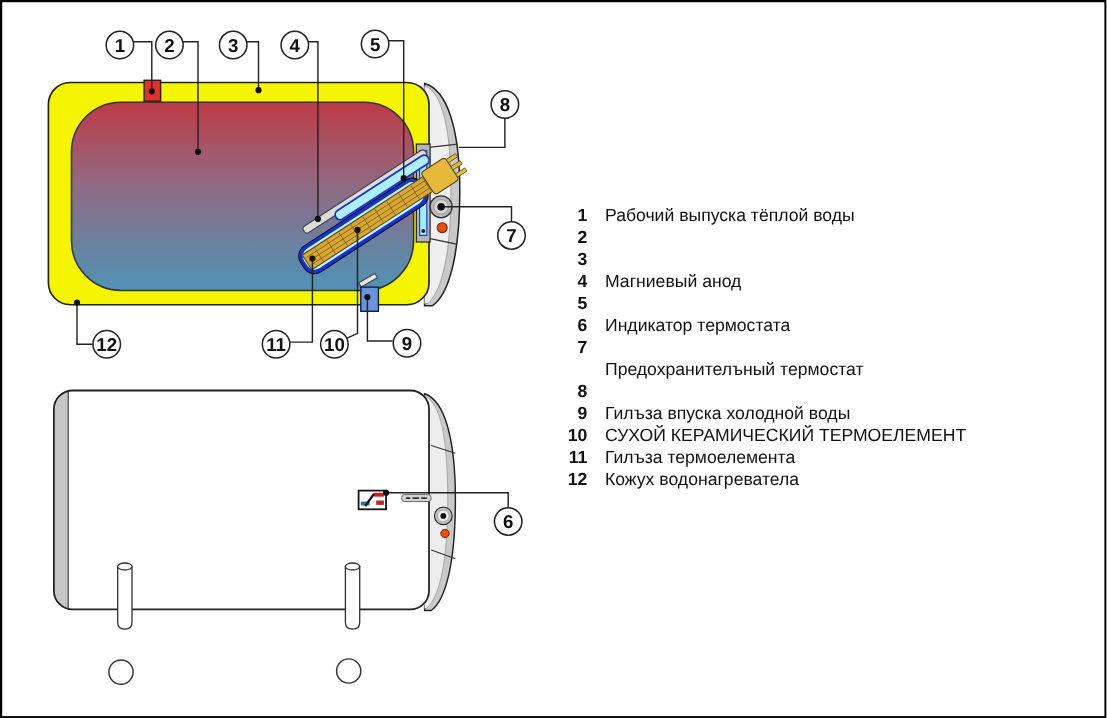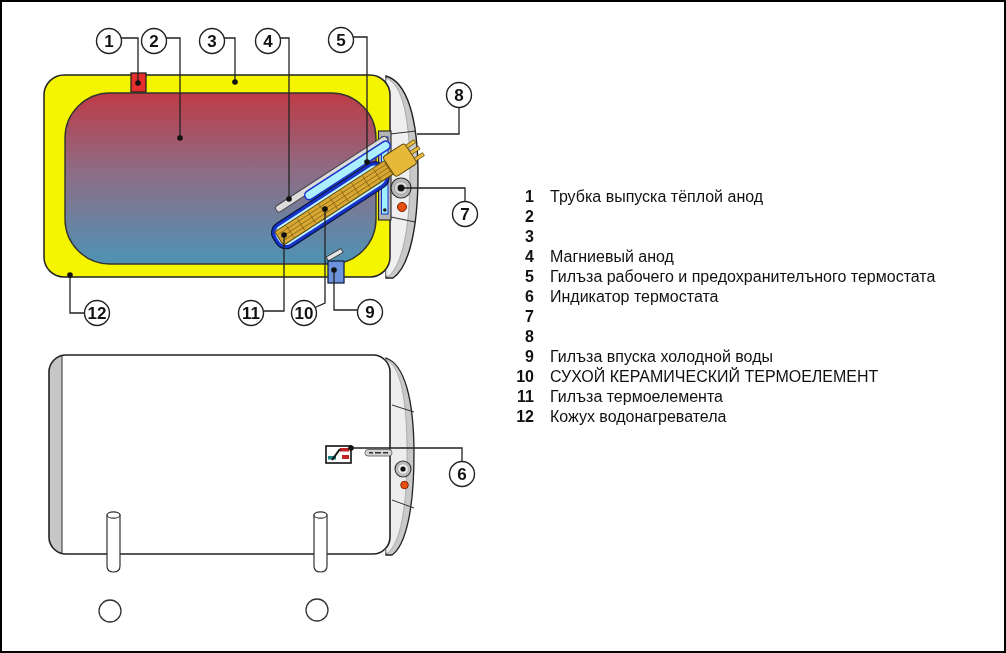--- a/index.html
+++ b/index.html
@@ -201,44 +201,47 @@
     <g>
       <circle cx="460" cy="472" r="12.5" fill="#fff" stroke="#222" stroke-width="1.4"></circle>
       <text class="callout-num" x="460" y="478" text-anchor="middle">6</text>
     </g>
   </g>
 </svg>
 
 <div class="legend">
   <div class="row">
     <span class="num">1</span>
-    <span class="txt">Трубка выпуска тёплой анод</span>
+    <span class="txt">Рабочий выпуска тёплой воды</span>
   </div>
   <div class="row">
     <span class="num">2</span>
   </div>
   <div class="row">
     <span class="num">3</span>
   </div>
   <div class="row">
     <span class="num">4</span>
     <span class="txt">Магниевый анод</span>
   </div>
   <div class="row">
     <span class="num">5</span>
-    <span class="txt">Гилъза рабочего и предохранителъного термостата</span>
   </div>
   <div class="row">
     <span class="num">6</span>
     <span class="txt">Индикатор термостата</span>
   </div>
   <div class="row">
     <span class="num">7</span>
   </div>
   <div class="row">
+    <span class="num"></span>
+    <span class="txt">Предохранителъный термостат</span>
+  </div>
+  <div class="row">
     <span class="num">8</span>
   </div>
   <div class="row">
     <span class="num">9</span>
     <span class="txt">Гилъза впуска холодной воды</span>
   </div>
   <div class="row">
     <span class="num">10</span>
     <span class="txt">СУХОЙ КЕРАМИЧЕСКИЙ ТЕРМОЕЛЕМЕНТ</span>
   </div>

